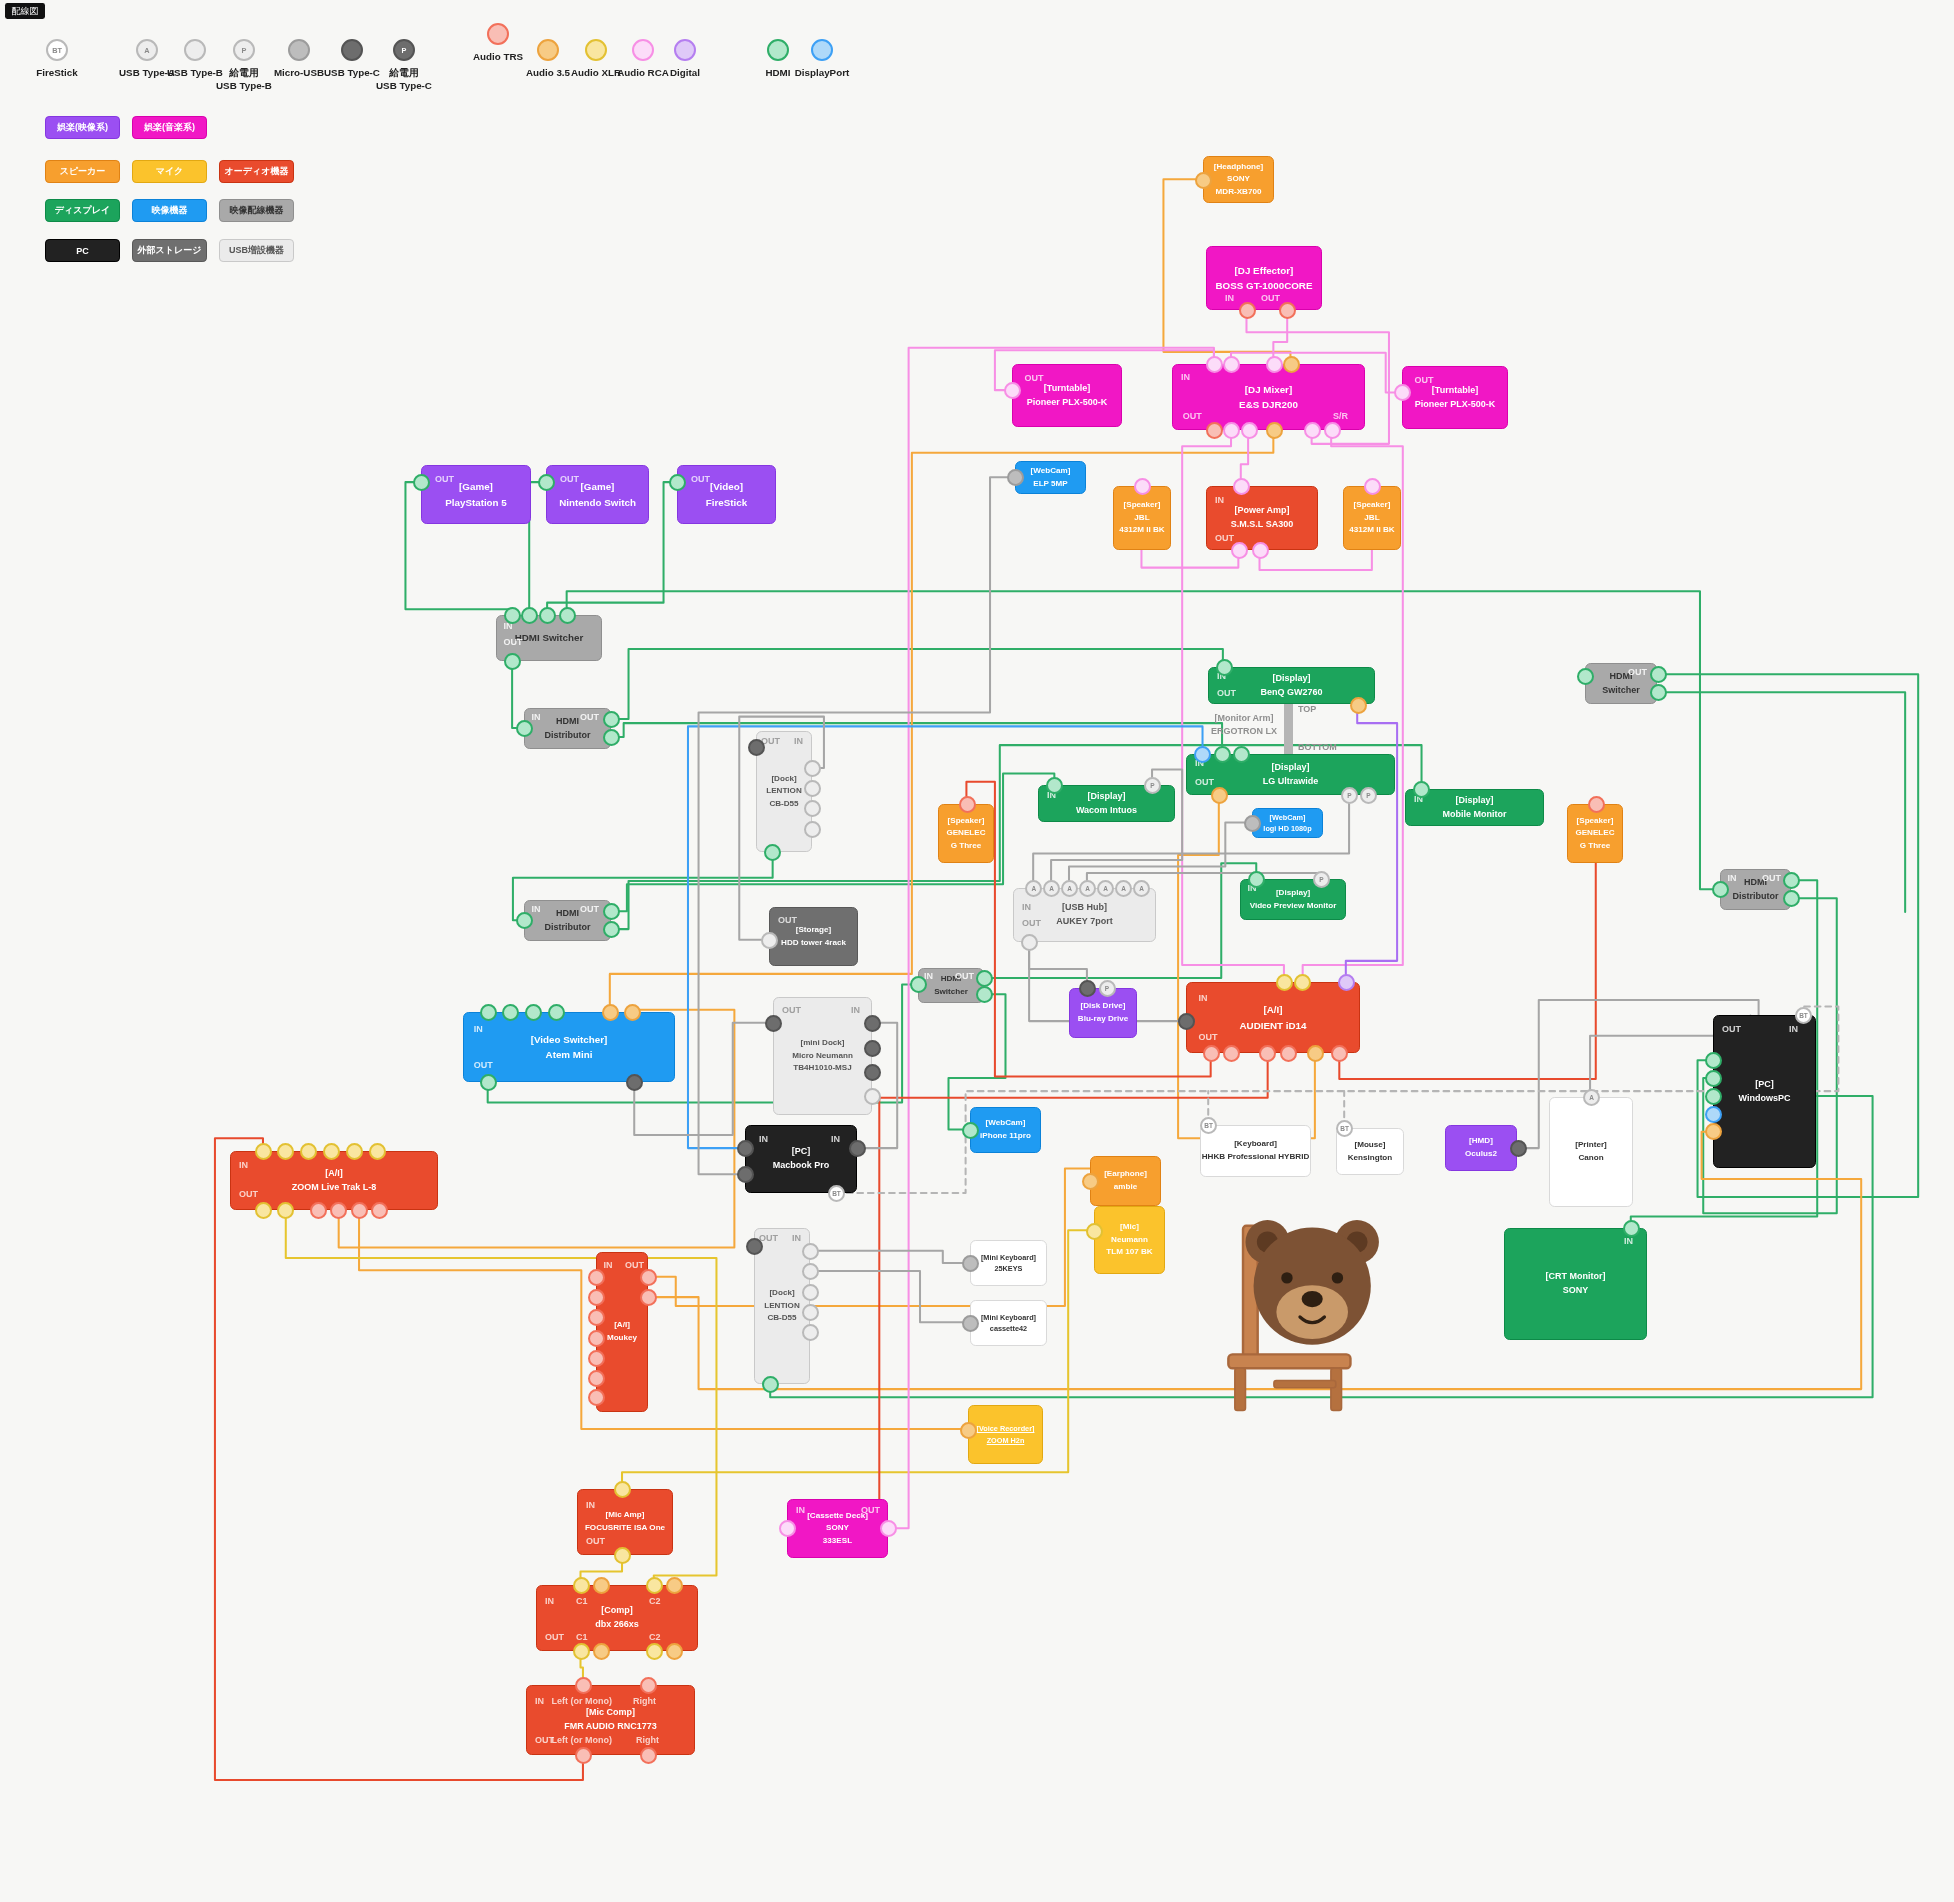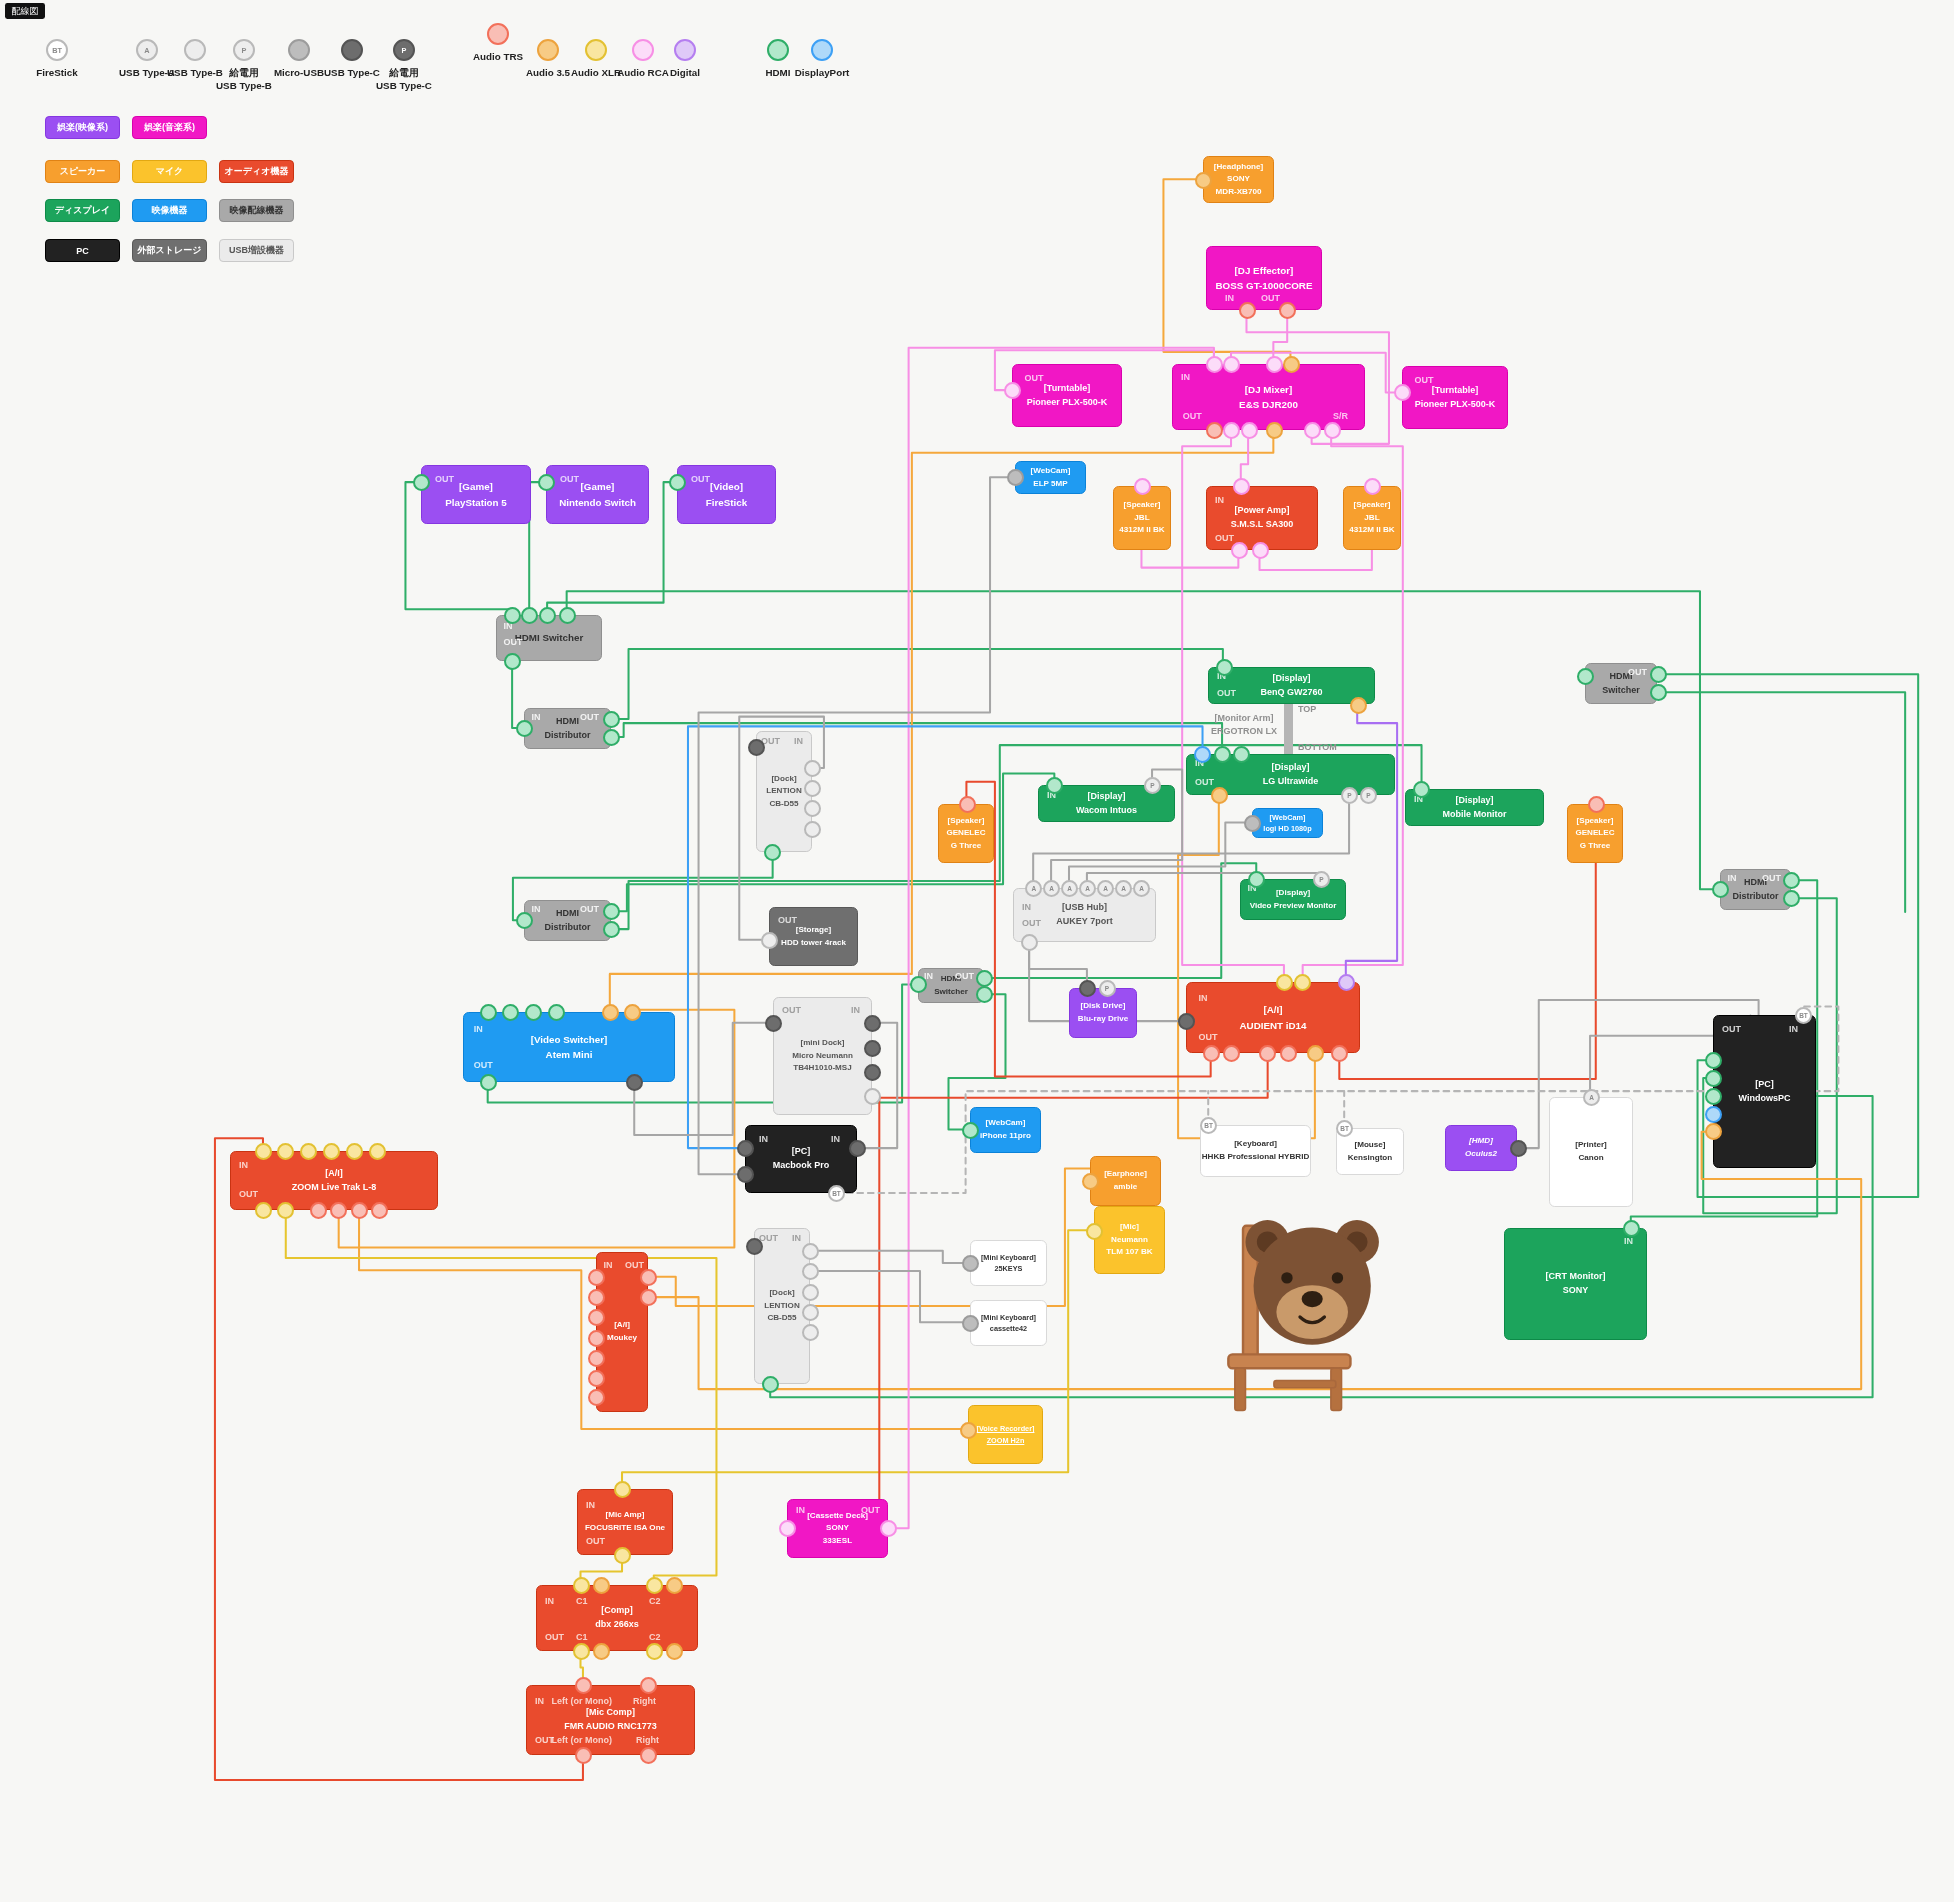--- a/index.html
+++ b/index.html
@@ -636,21 +636,21 @@
     </div>
     <div class="node" style="left: 1336px; top: 1128px; width: 68px; height: 47px; background: rgb(255, 255, 255); border-color: rgb(217, 217, 217); color: rgb(51, 51, 51); font-size: 8.1px;">
       <div class="nlines">
         <span>[Mouse]</span>
         <span>Kensington</span>
       </div>
       <div class="port" style="left: -0.8px; top: -9px; background: rgb(255, 255, 255); border-color: rgb(185, 185, 185); color: rgb(138, 138, 138);">
         <span>BT</span>
       </div>
     </div>
-    <div class="node" style="left: 1445px; top: 1125px; width: 72px; height: 46px; background: rgb(155, 79, 242); border-color: rgb(133, 54, 224); color: rgb(255, 255, 255); font-size: 8.1px; font-style: italic;">
+    <div class="node" style="left: 1445px; top: 1125px; width: 72px; height: 46px; background: rgb(155, 79, 242); border-color: rgb(133, 54, 224); color: rgb(255, 255, 255); font-size: 8.1px;">
       <div class="nlines">
         <span>[HMD]</span>
         <span>Oculus2</span>
       </div>
       <div class="port" style="left: 64px; top: 14px; background: rgb(109, 109, 109); border-color: rgb(84, 84, 84); color: rgb(255, 255, 255);"></div>
     </div>
     <div class="node" style="left: 1549px; top: 1097px; width: 84px; height: 110px; background: rgb(255, 255, 255); border-color: rgb(217, 217, 217); color: rgb(51, 51, 51); font-size: 8.1px;">
       <div class="nlines">
         <span>[Printer]</span>
         <span>Canon</span>

